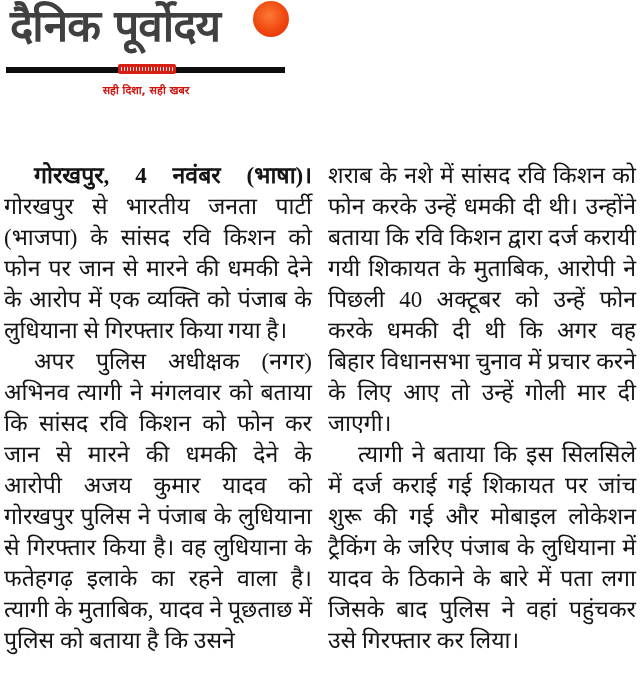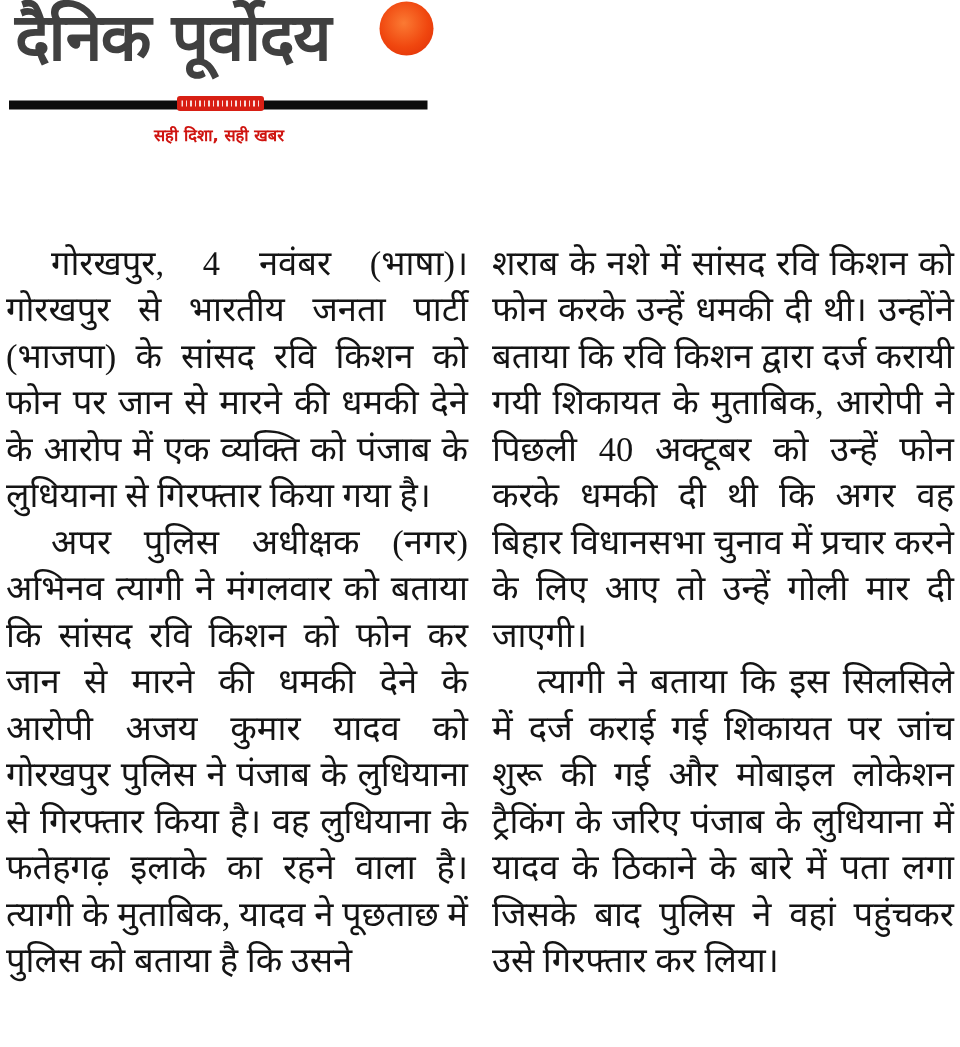--- a/index.html
+++ b/index.html
@@ -115,21 +115,21 @@
     text-align: justify;
     color: #141414;
   }
   .col p {
     margin: 0;
   }
   .indent {
     text-indent: 30px;
   }
   .dateline {
-    font-weight: 400;
+    font-weight: 700;
   }
 </style>
 </head>
 <body>
 
 <header class="masthead">
   <div class="logo-wrap">
     <span class="logo-ball"></span>
     <div class="logo-text">दैनिक पूर्वोदय</div>
     <div class="tagline">सही दिशा, सही खबर</div>

